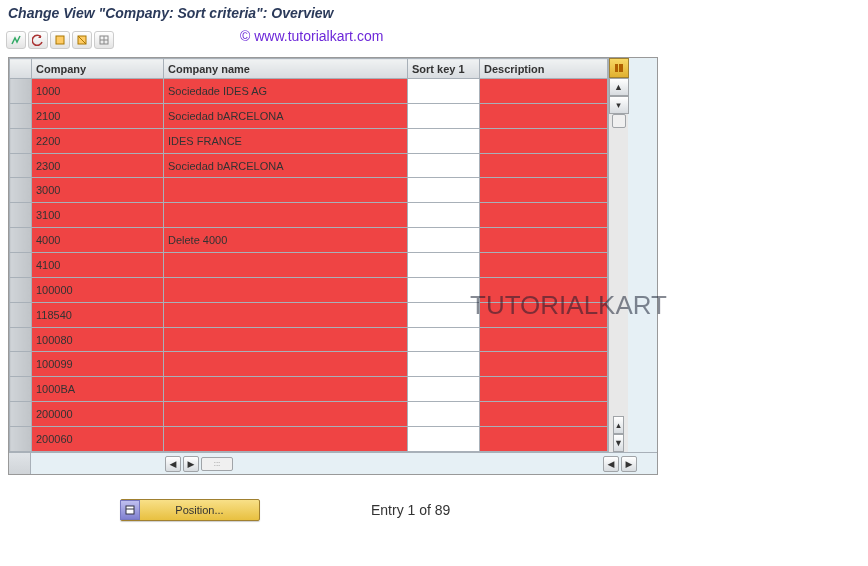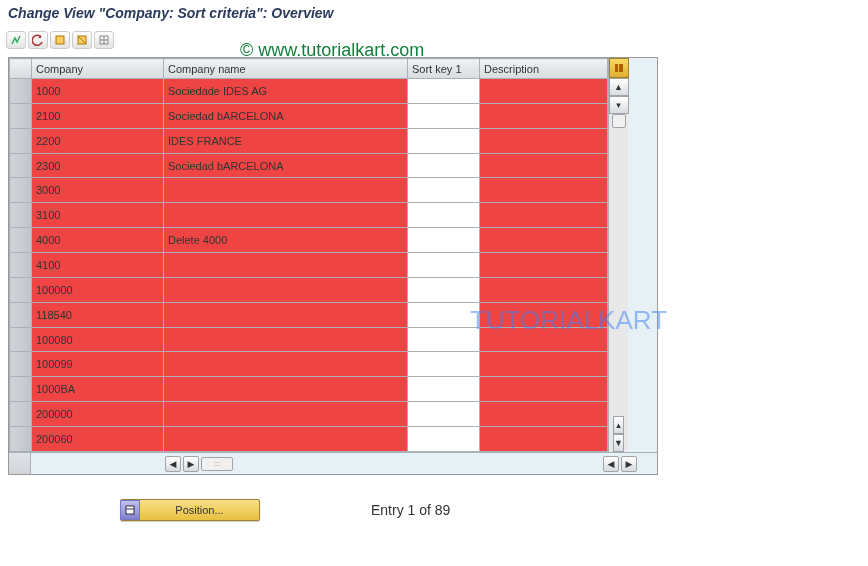--- a/index.html
+++ b/index.html
@@ -33,37 +33,36 @@
       background: linear-gradient(#fff, #e4e4e4);
       border-radius: 3px;
       display: flex;
       align-items: center;
       justify-content: center;
       cursor: pointer;
       font-size: 10px;
     }
     .watermark {
       position: absolute;
-      top: 40px;
+      top: 28px;
       left: 240px;
-      color: #15803d;
-      font-size: 18px;
+      color: #6d28d9;
+      font-size: 14px;
       z-index: 10;
       pointer-events: none;
     }
     .watermark2 {
       position: absolute;
       top: 290px;
       left: 470px;
-      color: #3b82f6;
+      color: #0f172a;
       font-size: 26px;
       z-index: 10;
       pointer-events: none;
       opacity: 0.5;
-      margin-top: 15px;
     }
     .container {
       border: 1px solid #999;
       margin: 2px 8px 0 8px;
       width: 650px;
       background: #e6f0f5;
     }
     .grid-wrap {
       display: flex;
       height: 394px;
@@ -71,21 +70,21 @@
     .table {
       border-collapse: collapse;
       font-size: 11px;
     }
     .header-row td, .header-row th {
       background: linear-gradient(#f0f2f3, #d8dce0);
       border: 1px solid #a8b0b8;
       padding: 3px 4px;
       text-align: left;
       height: 20px;
-      font-weight: normal;
+      font-weight: bold;
     }
     .sel-col { width: 22px; background: linear-gradient(to right,#d0d4d8,#c0c4c8); border:1px solid #a0a4a8; }
     .comp-col { width: 132px; }
     .name-col { width: 244px; }
     .sort-col { width: 72px; }
     .desc-col { width: 128px; }
     .data-row td {
       border: 1px solid #a8b0b8;
       padding: 2px 4px;
       height: 20px;

